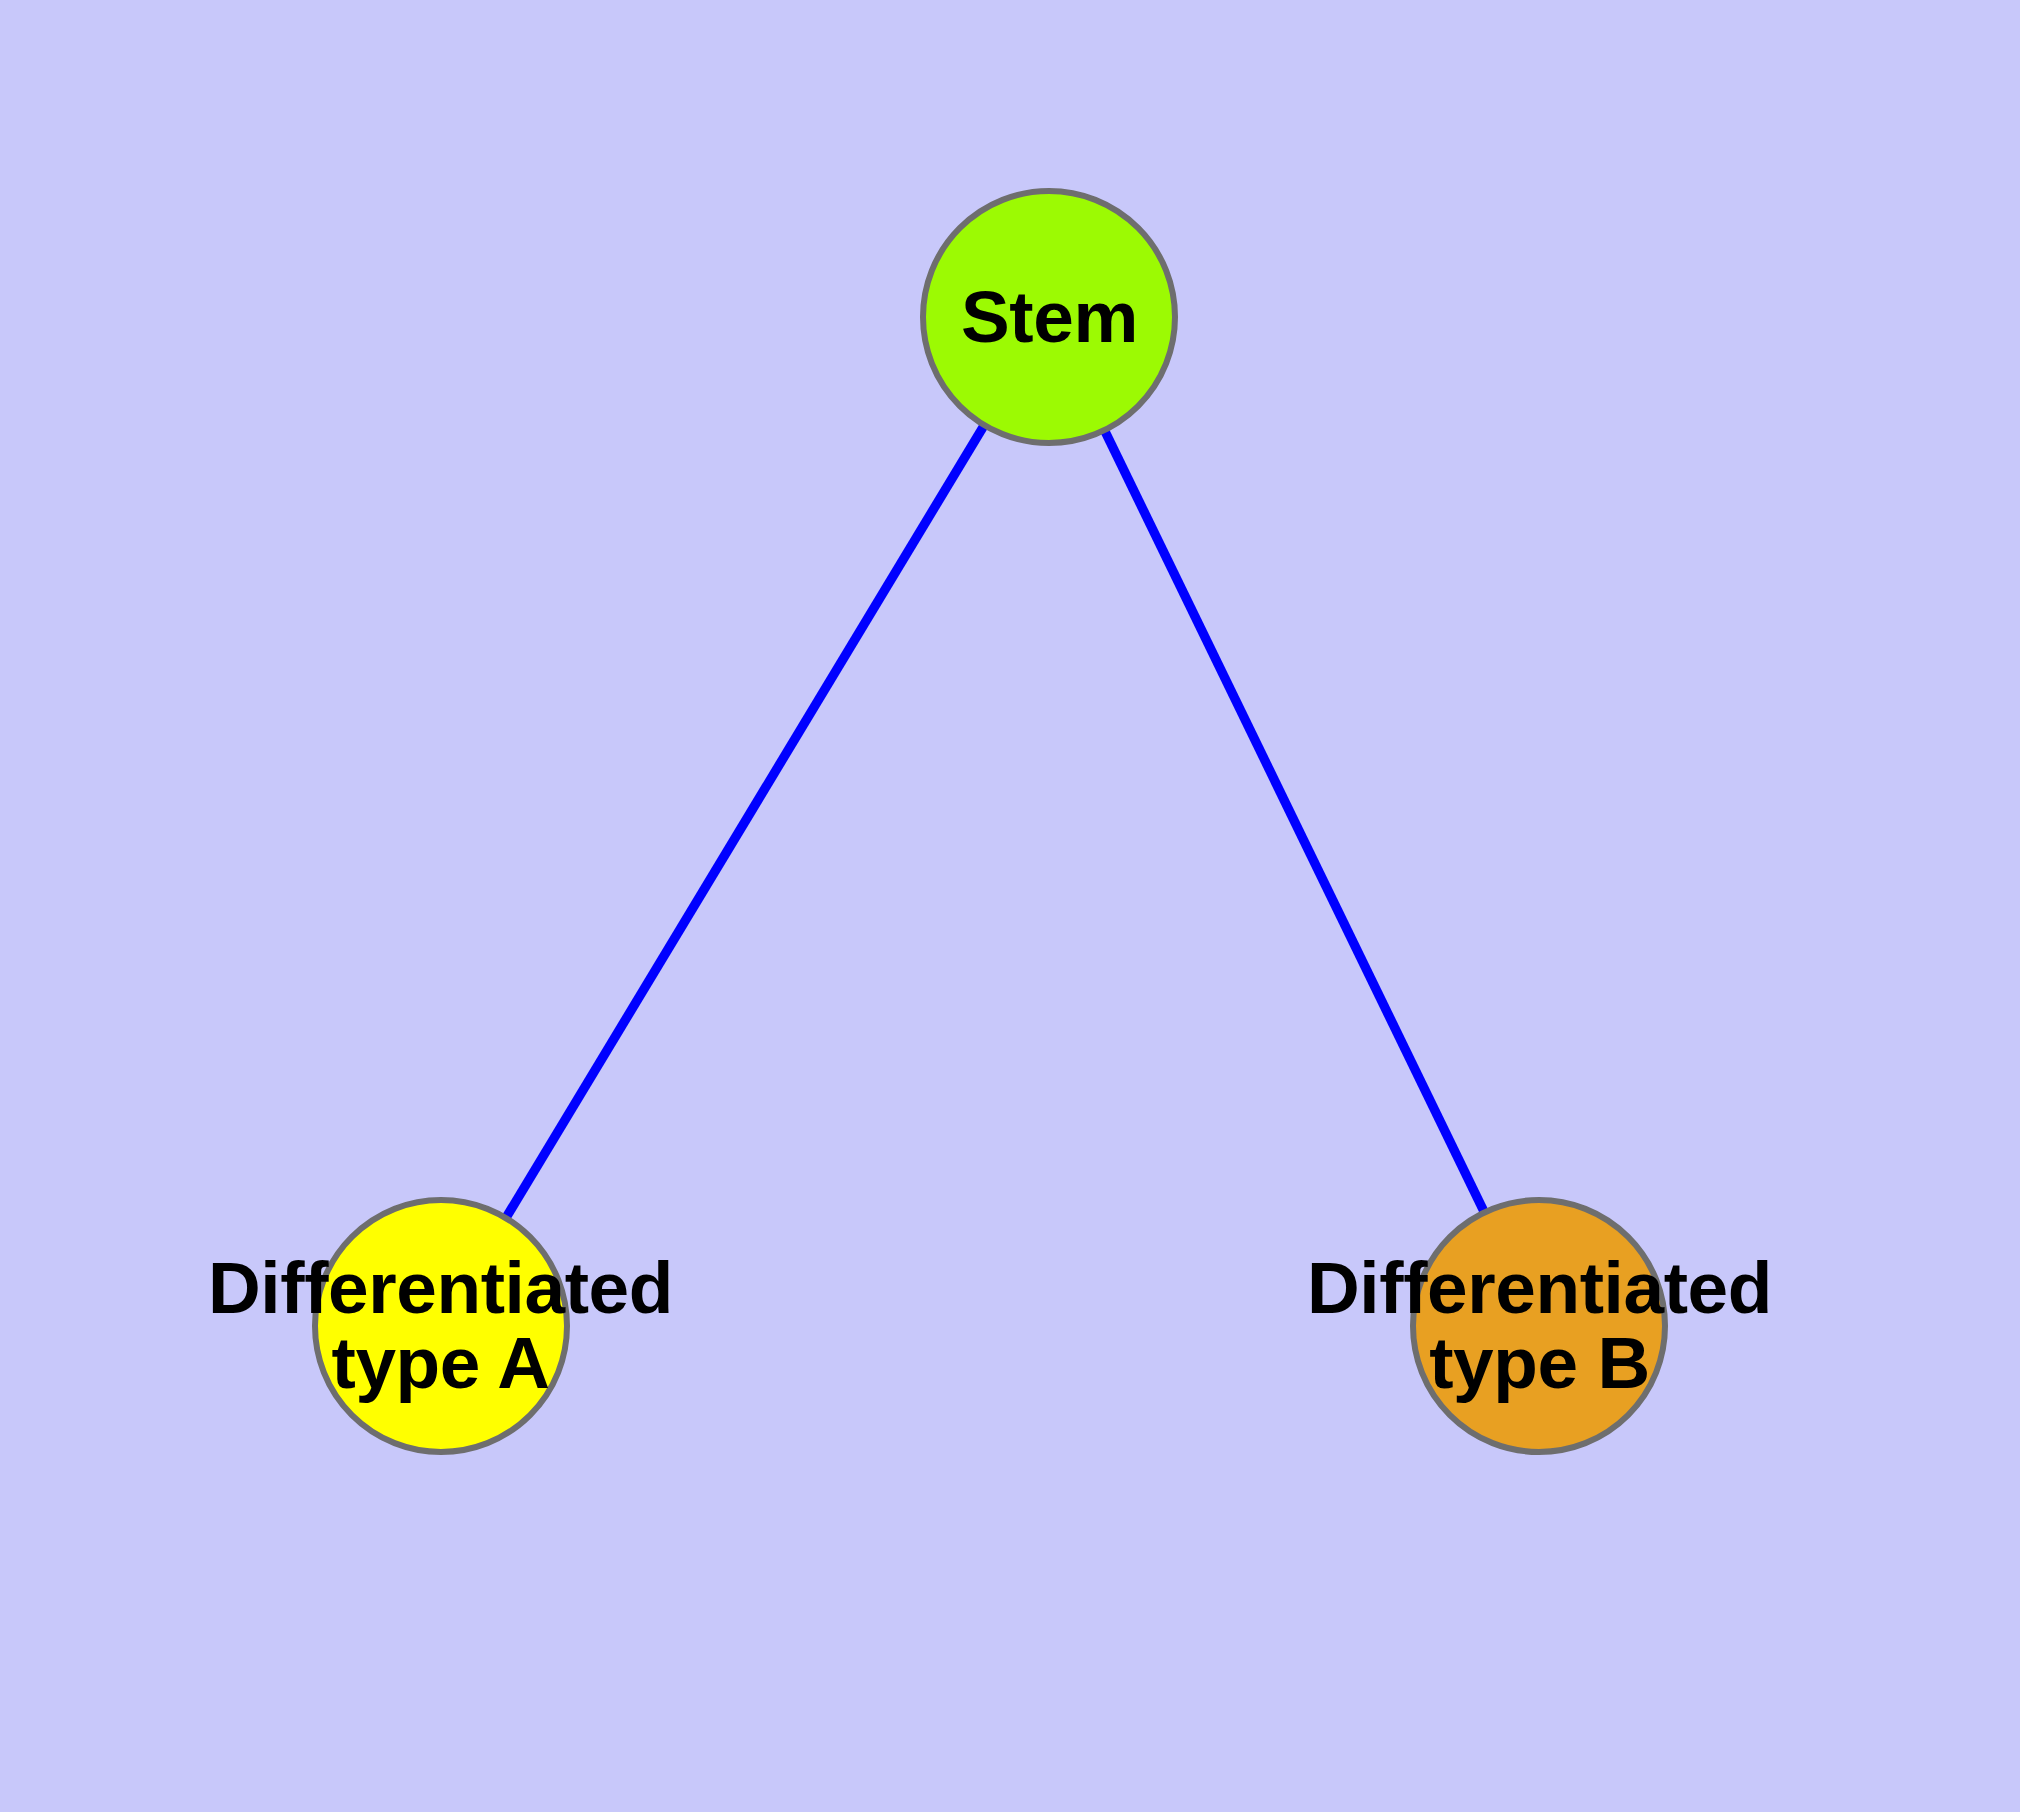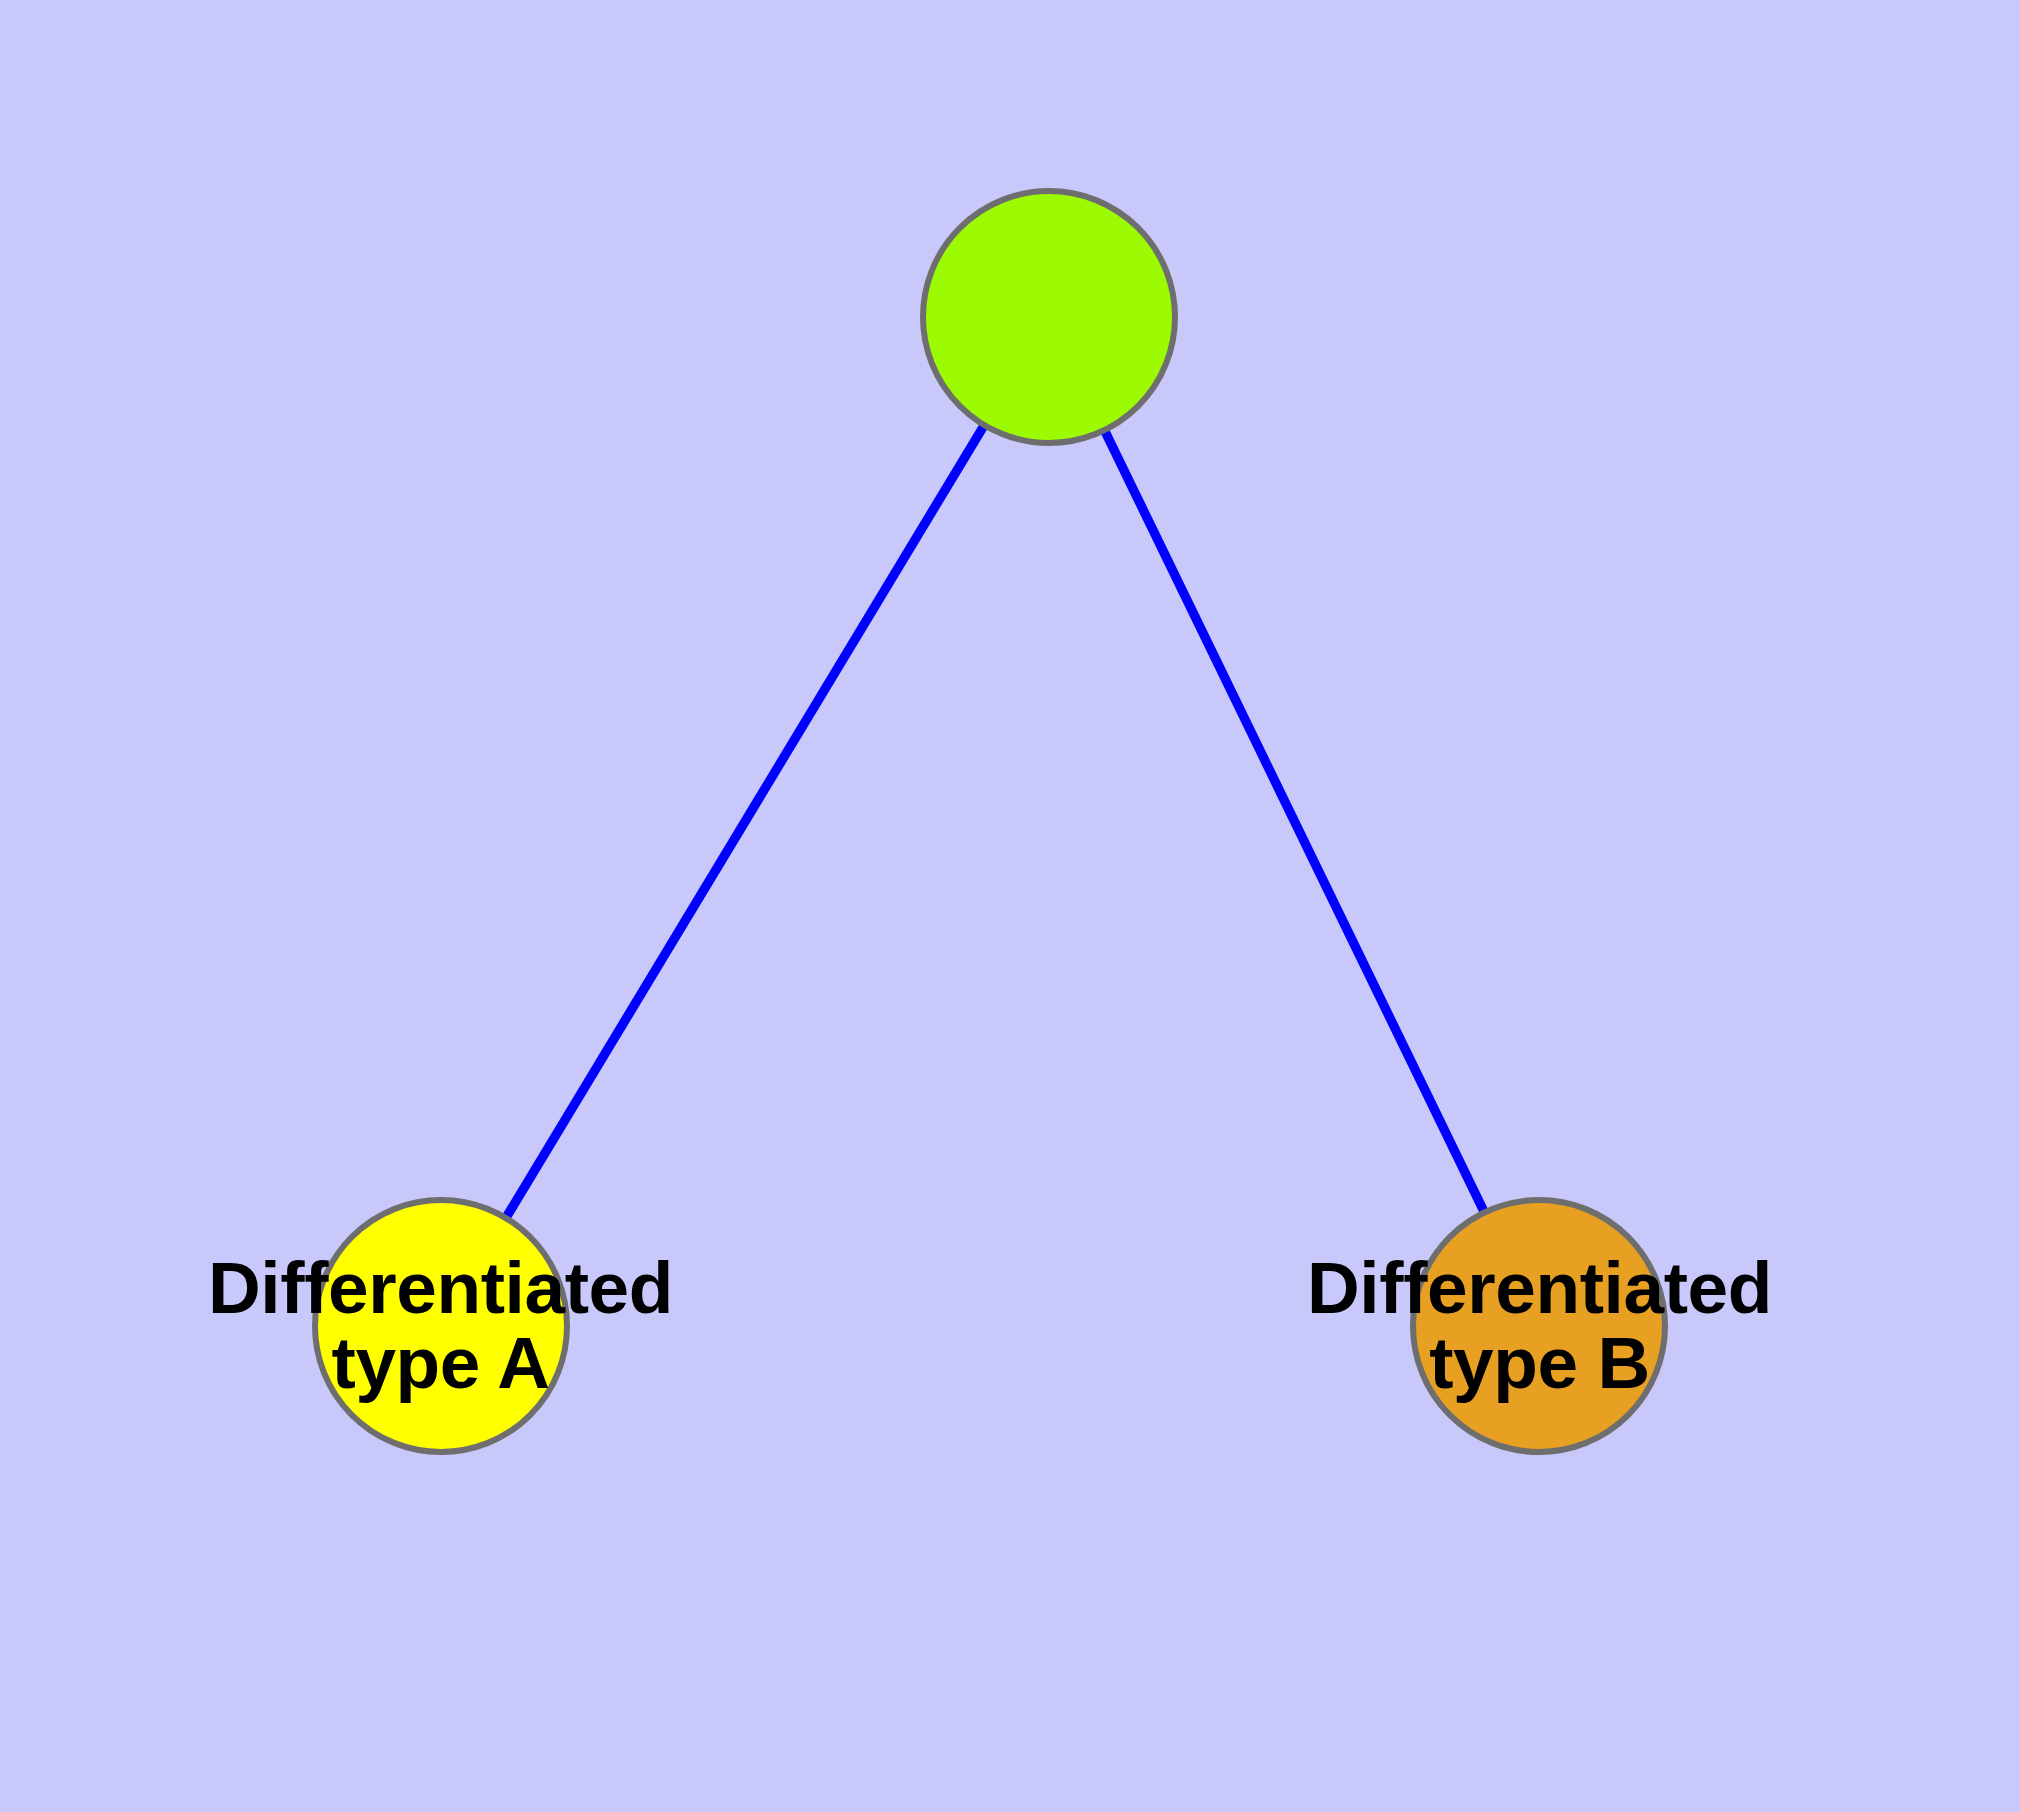--- a/index.html
+++ b/index.html
@@ -50,19 +50,20 @@
 
   <svg id="edge-layer" viewBox="0 0 2384 2138" width="2021" height="1812" xmlns="http://www.w3.org/2000/svg">
     <line x1="1238" y1="374" x2="520" y2="1564" stroke="#0000ff" stroke-width="11" stroke-linecap="butt"></line>
     <line x1="1238" y1="374" x2="1816" y2="1564" stroke="#0000ff" stroke-width="11" stroke-linecap="butt"></line>
   </svg>
 
   <div class="node" style="left: 920px; top: 188px; width: 258px; height: 258px; background: rgb(156, 250, 3); border-color: rgb(110, 110, 110); border-width: 6px;"></div>
   <div class="node" style="left: 312px; top: 1197px; width: 258px; height: 258px; background: rgb(255, 255, 0); border-color: rgb(110, 110, 110); border-width: 6px;"></div>
   <div class="node" style="left: 1410px; top: 1197px; width: 258px; height: 258px; background: rgb(232, 160, 34); border-color: rgb(110, 110, 110); border-width: 6px;"></div>
 
+  <div class="node-label" style="font-size: 73px; color: rgb(0, 0, 0); width: 1017px; left: 541px; top: 279px; height: 75px;">Stem</div>
   <div class="node-label" style="font-size: 73px; color: rgb(0, 0, 0); width: 1017px; left: -68px; top: 1250px; height: 150px;">Differentiated
 type A</div>
   <div class="node-label" style="font-size: 73px; color: rgb(0, 0, 0); width: 1017px; left: 1031px; top: 1250px; height: 150px;">Differentiated
 type B</div>
 
 </div>
 
 
 </body></html>

